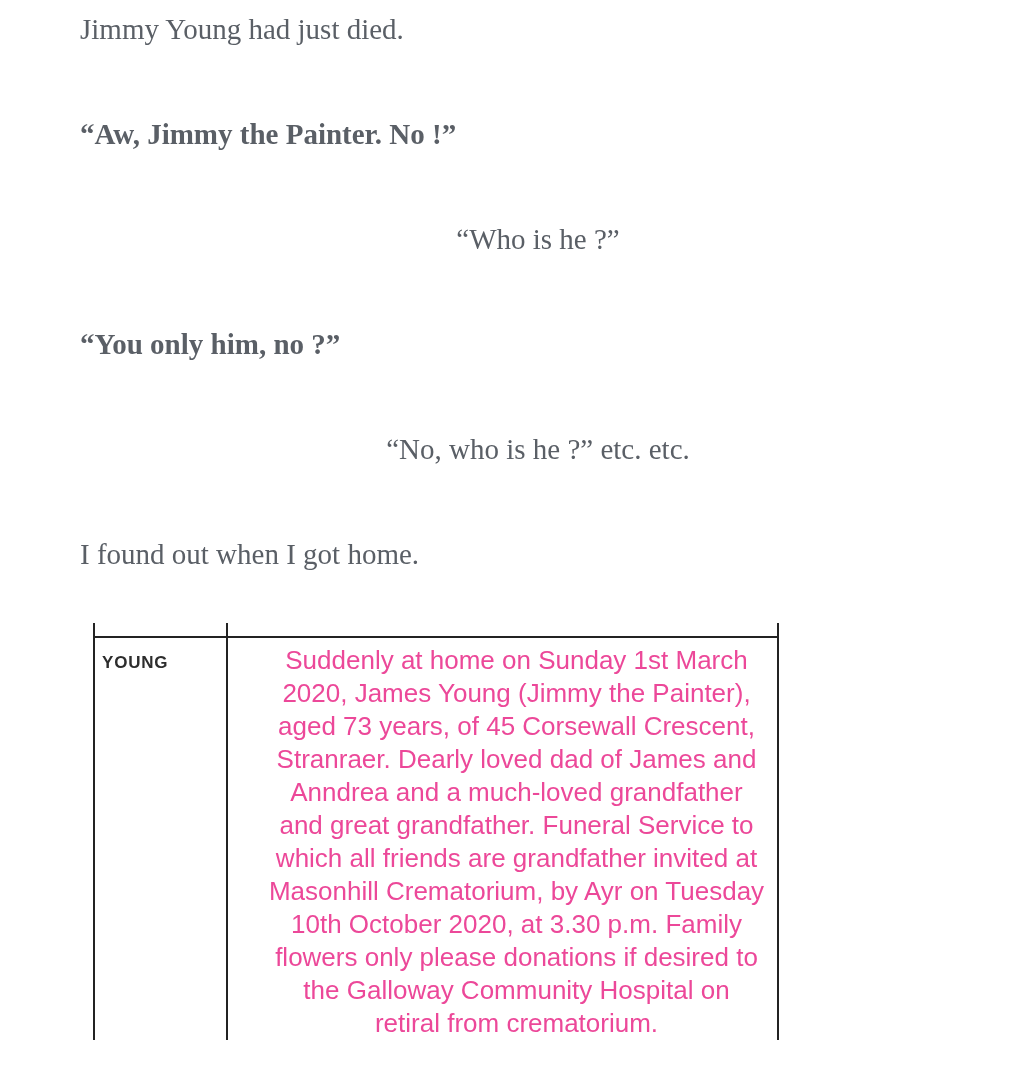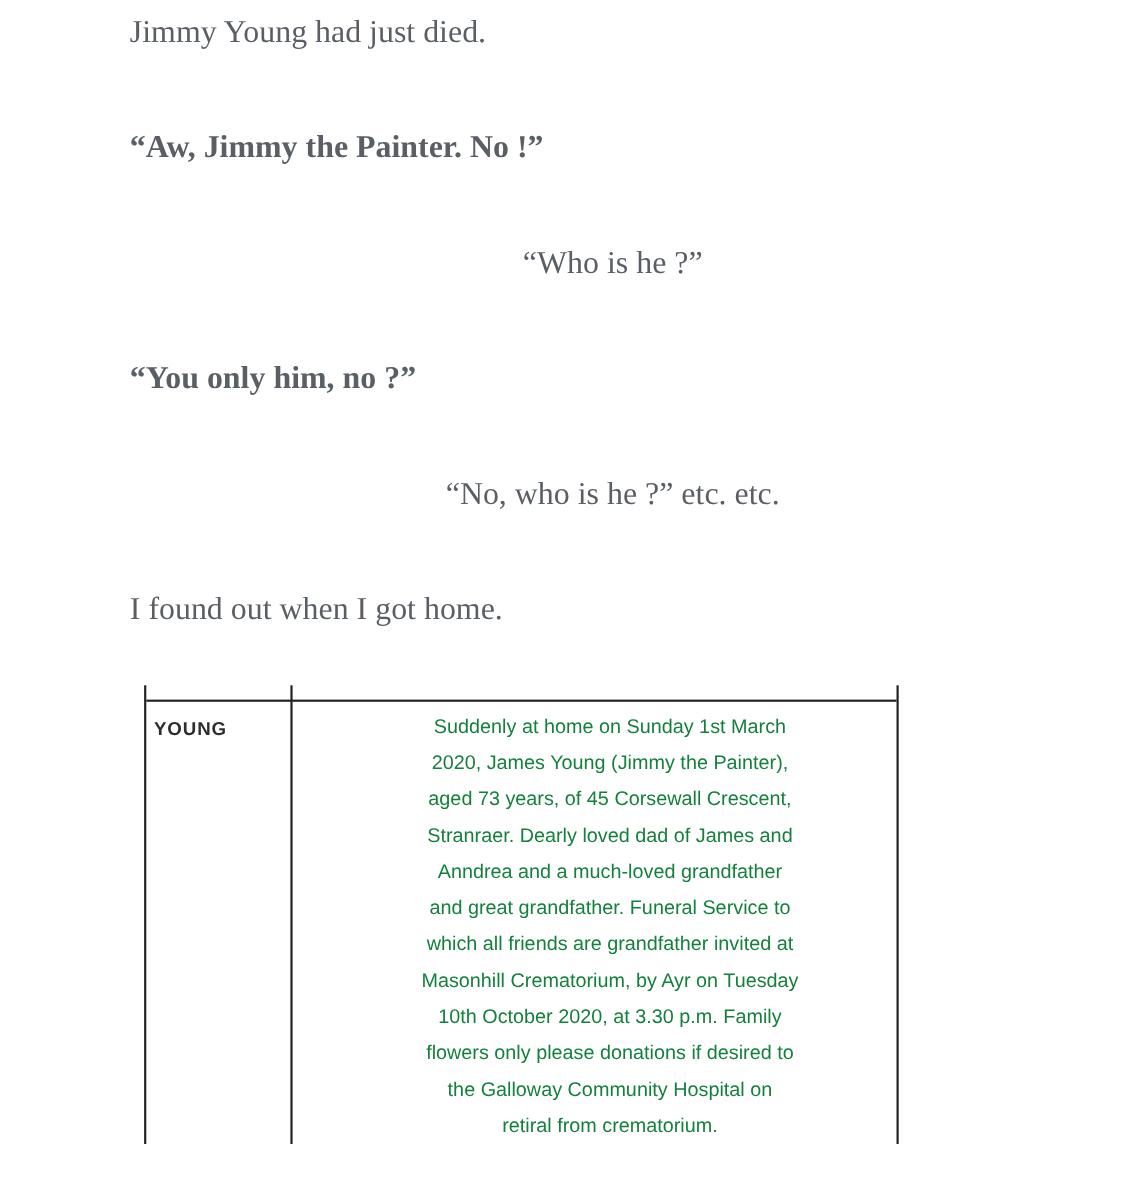--- a/index.html
+++ b/index.html
@@ -4,21 +4,21 @@
 <style>
   html, body {
     margin: 0;
     padding: 0;
     background: #ffffff;
     width: 1036px;
     height: 1074px;
     overflow: hidden;
   }
   .post {
-    padding: 10px 40px 0 118px;
+    padding: 10px 40px 0 80px;
     font-family: "Liberation Serif", "DejaVu Serif", serif;
     color: #5a5f66;
     font-size: 29px;
     line-height: 38px;
   }
   .post p {
     margin: 0 0 67px 0;
   }
   .post p.normal { font-style: normal; font-weight: 400; }
   .post p.italic { font-weight: 400; text-align: center; }
@@ -55,24 +55,24 @@
     font-weight: 700;
     letter-spacing: 0.8px;
     color: #2d2d2d;
   }
   .cell-right {
     position: absolute;
     left: 140px; top: 21px;
     width: 540px;
   }
   .notice-line {
-    font-size: 18px;
+    font-size: 26px;
     line-height: 33px;
     white-space: nowrap;
-    color: #15803d;
+    color: #ec4899;
     margin-left: 23px;
   }
 </style>
 </head>
 <body>
 
 <main class="post">
   <section id="paragraphs">
       <p class="normal">Jimmy Young had just died.</p>
       <p class="bold-italic">“Aw, Jimmy the Painter. No !”</p>

